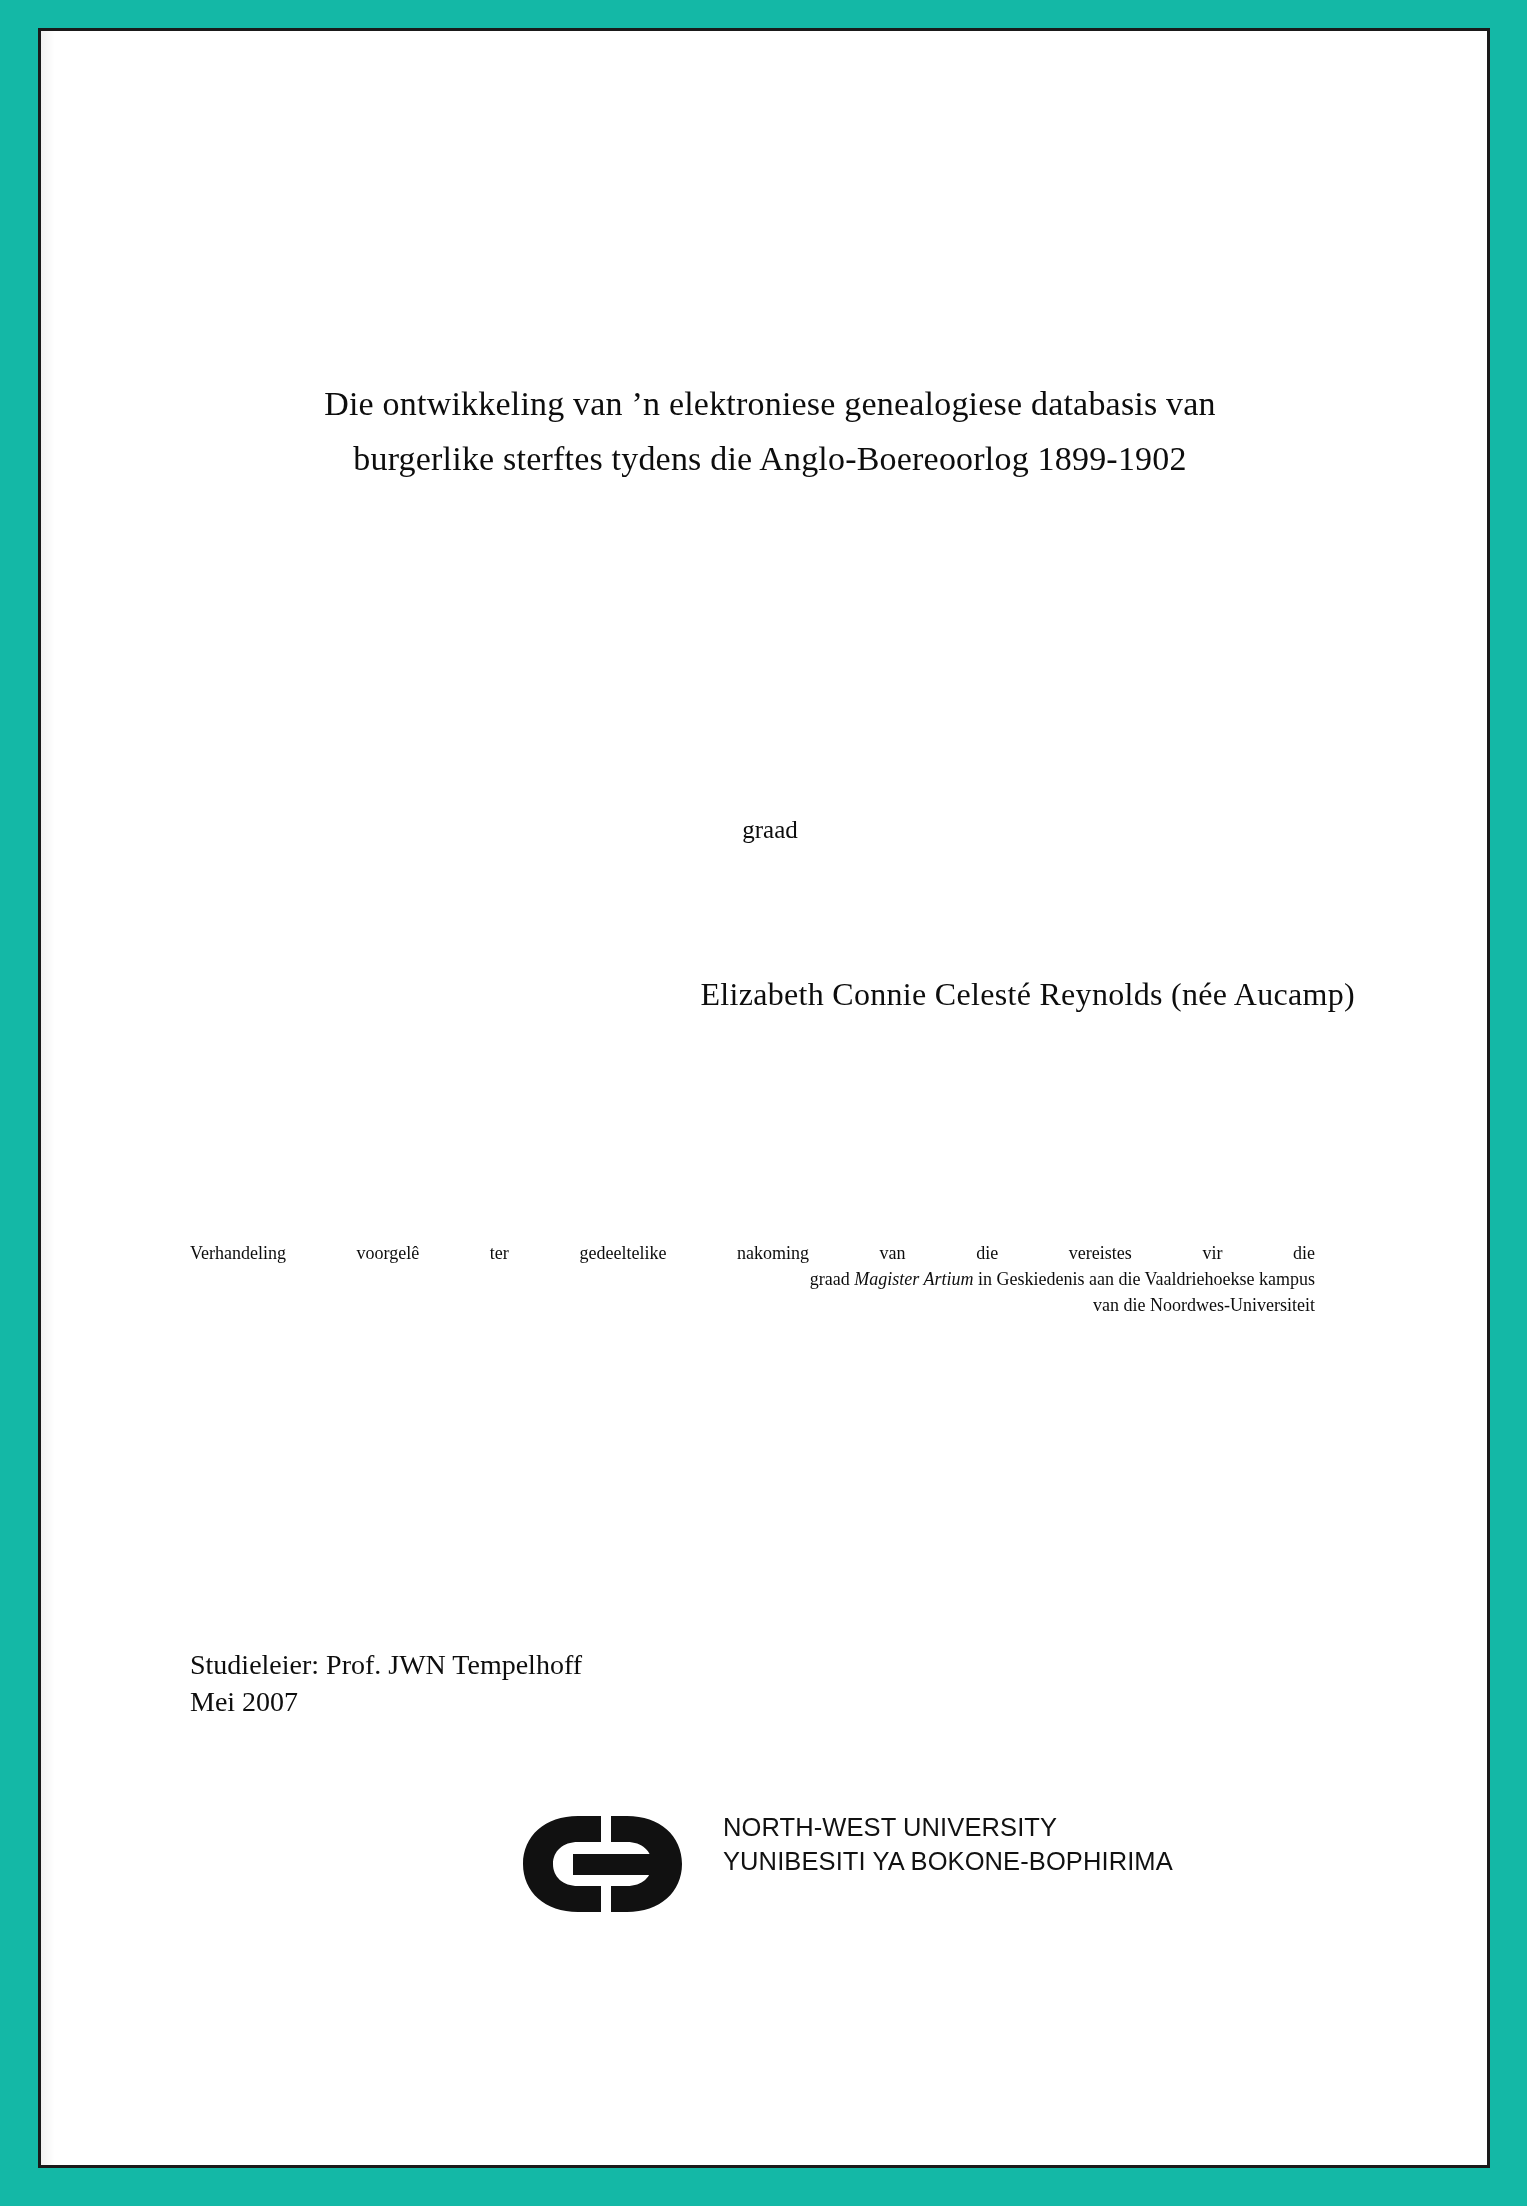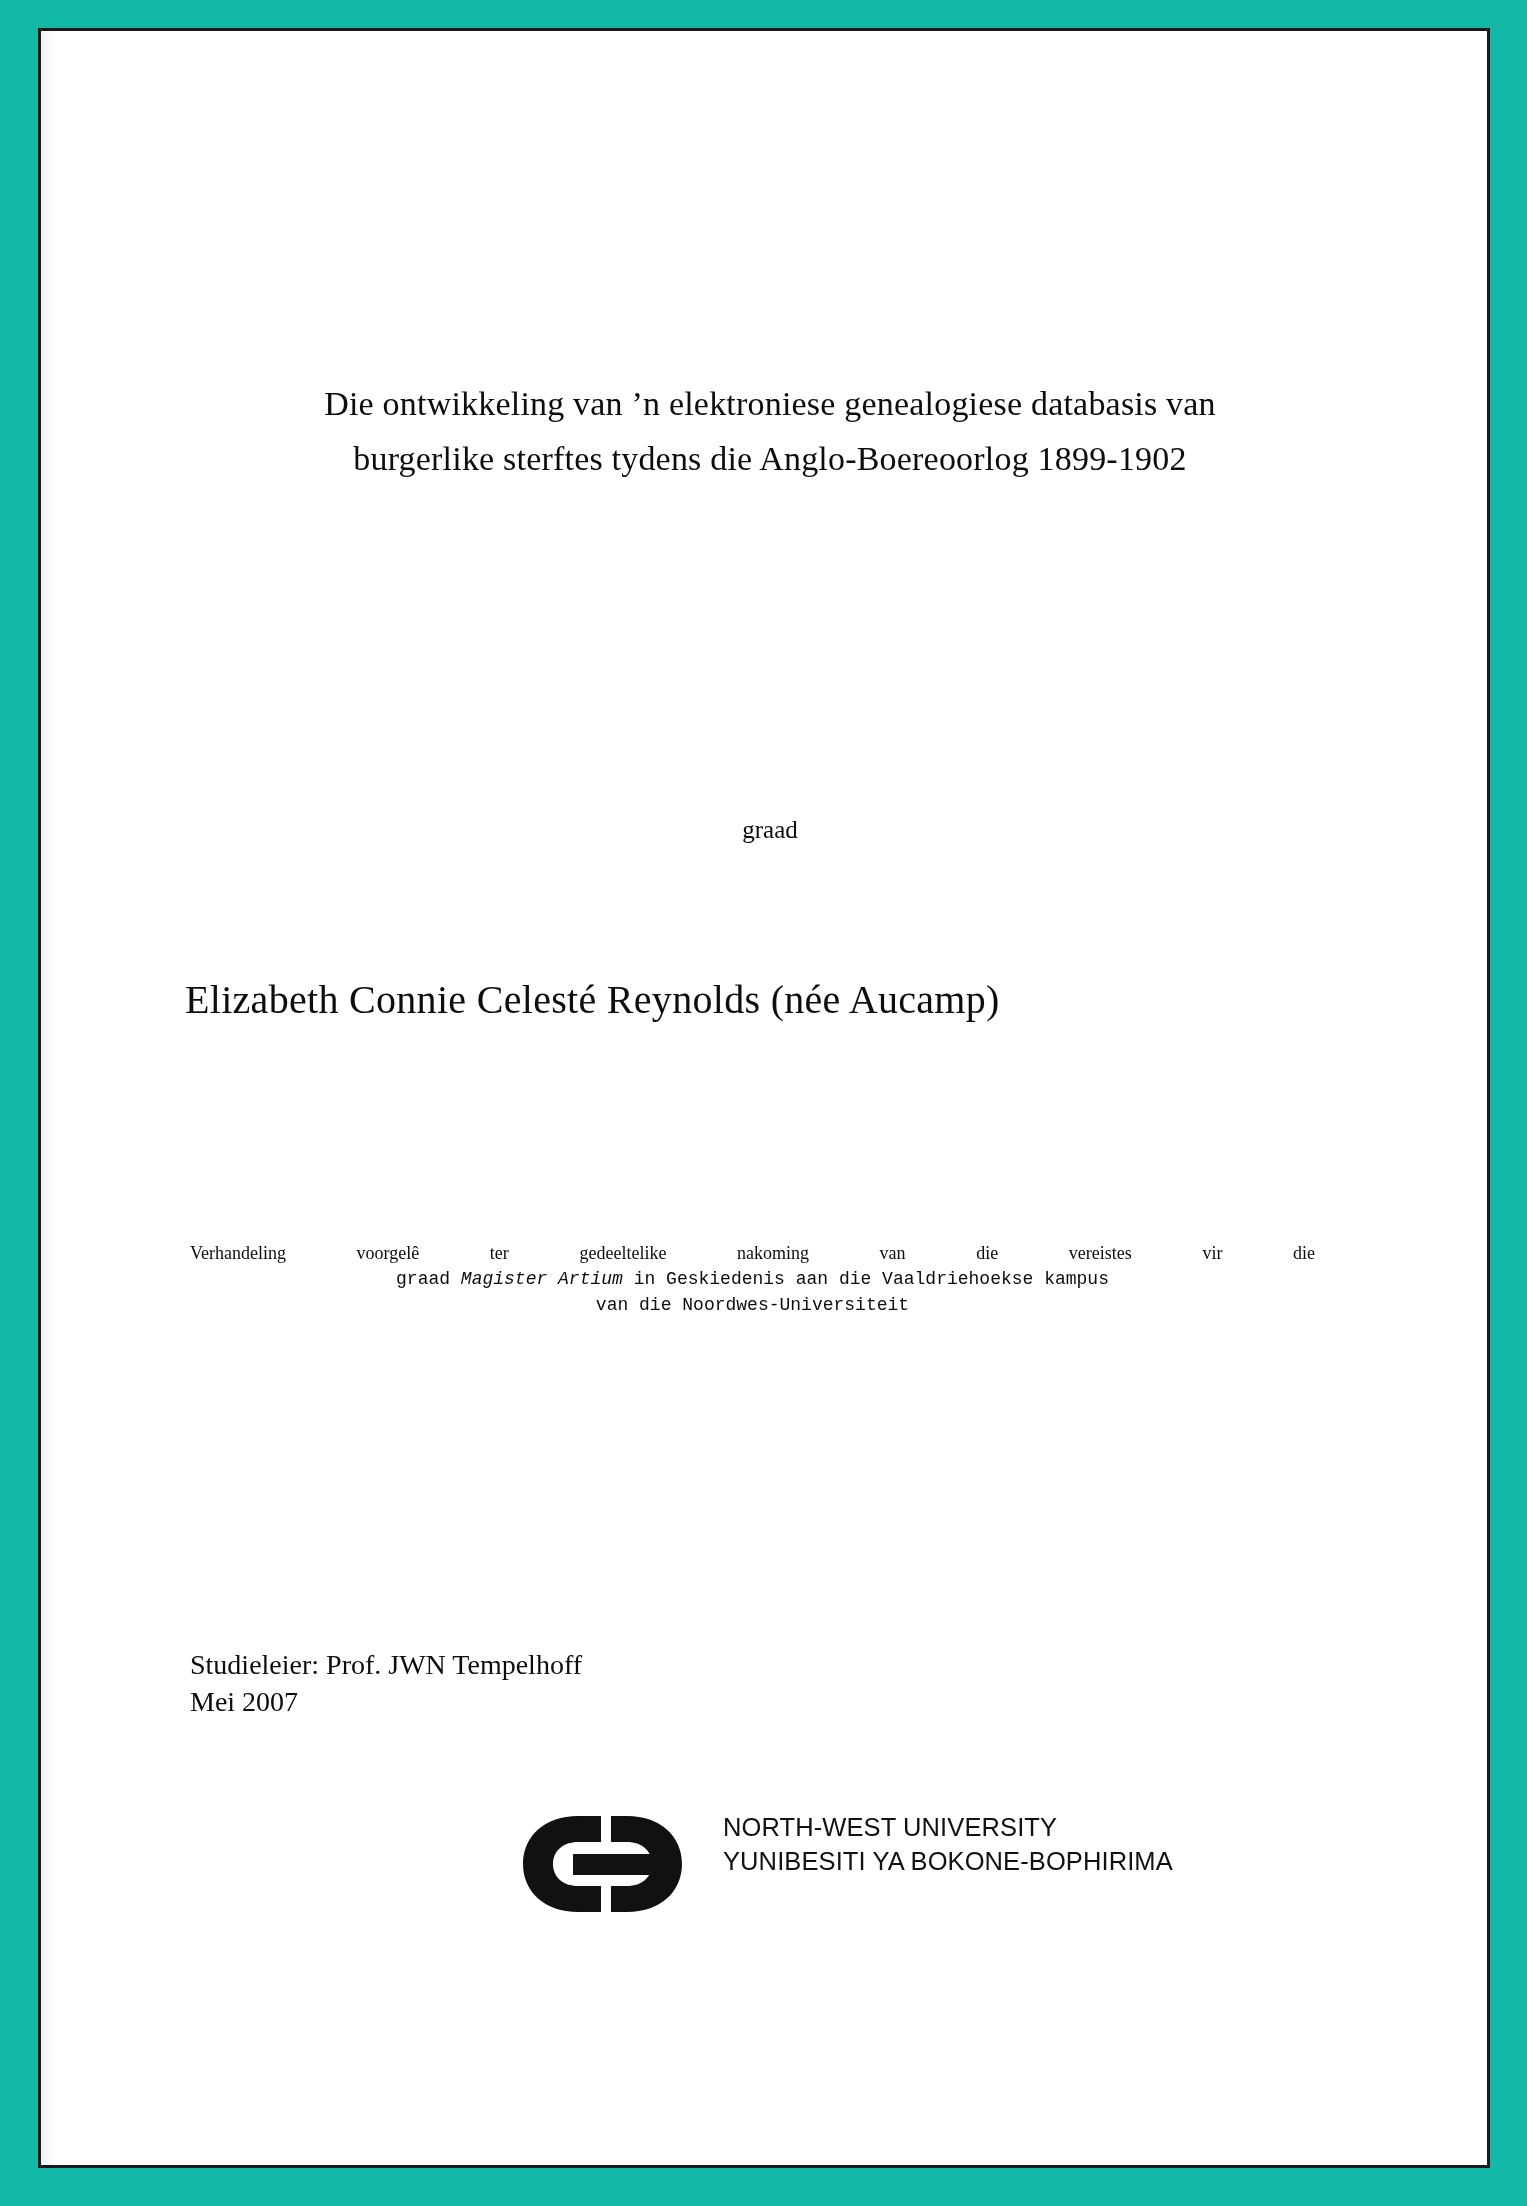--- a/index.html
+++ b/index.html
@@ -76,40 +76,39 @@
     width: 1170px;
     text-align: center;
     font-size: 25px;
   }
 
   .author {
     position: absolute;
     left: 35px;
     top: 945px;
     width: 1170px;
-    text-align: left;
-    font-size: 40px;
+    text-align: right;
+    font-size: 32px;
     letter-spacing: 0.3px;
   }
 
   .statement {
     position: absolute;
     left: 40px;
     top: 1210px;
     width: 1125px;
     font-size: 18px;
     line-height: 1.44;
   }
   .statement .just {
     text-align: justify;
     text-align-last: justify;
   }
   .statement .plain {
-    text-align: center;
-    font-family: Liberation Mono, monospace;
+    text-align: right;
   }
   .statement i {
     font-style: italic;
   }
 
   .supervisor-block {
     position: absolute;
     left: 40px;
     top: 1615px;
     width: 900px;

